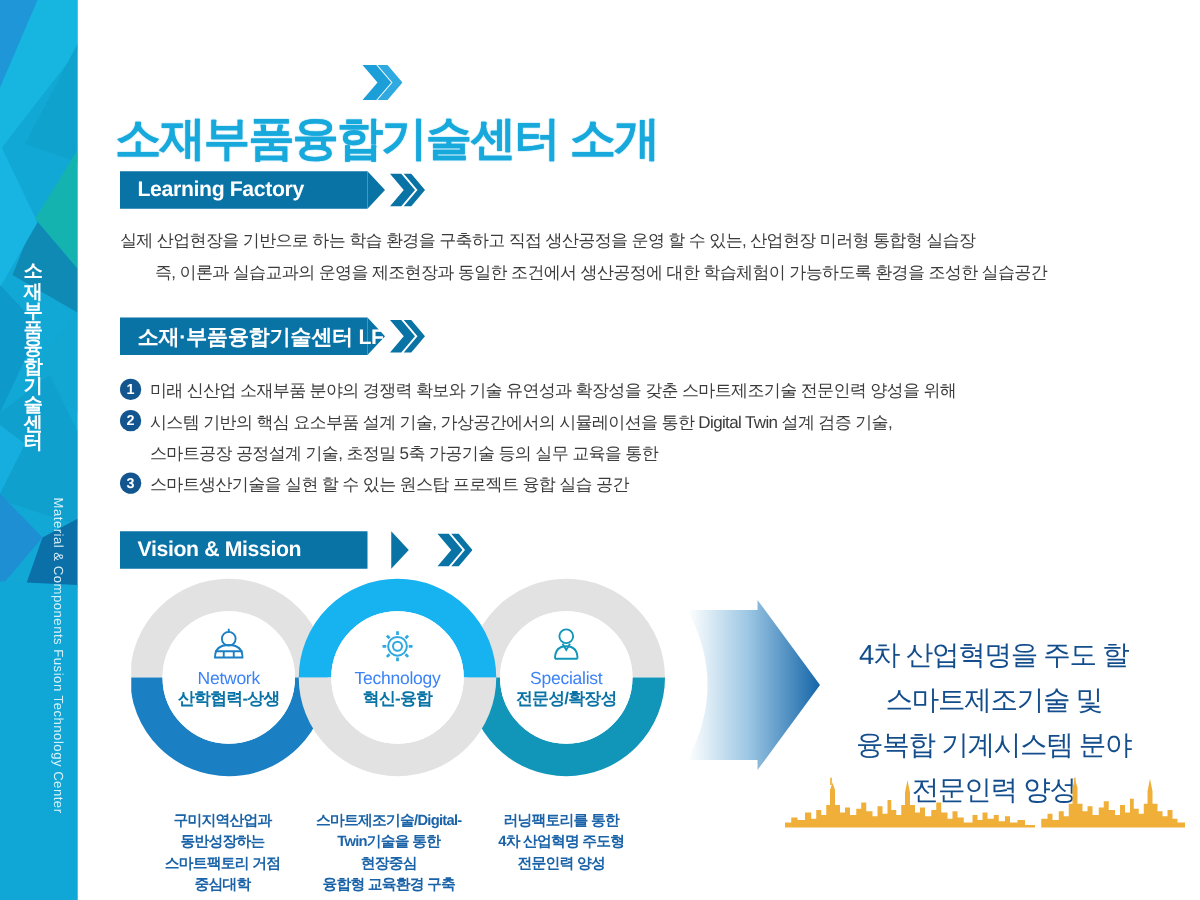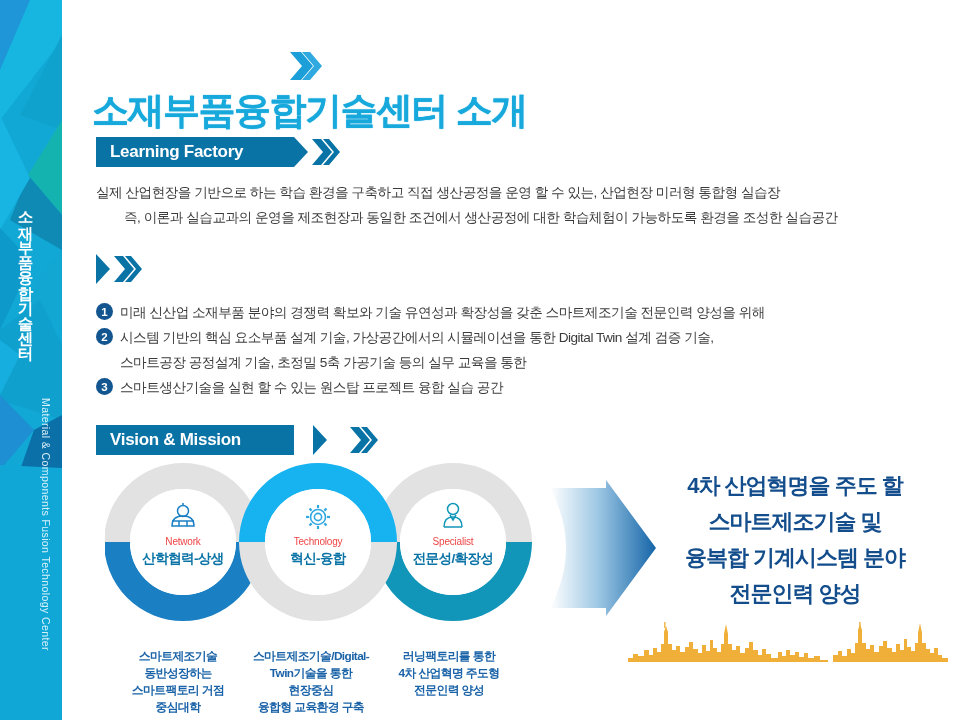--- a/index.html
+++ b/index.html
@@ -75,34 +75,34 @@
   .numbadge.blank { background: transparent; }
   .numtext {
     color: #3b3b3b; font-size: 13.6px; line-height: 25px;
     letter-spacing: -0.5px; white-space: nowrap;
   }
 
   
   .circles { position: absolute; left: 105px; top: 462px; width: 430px; height: 160px; }
   .circles svg { display: block; }
   .clabel { position: absolute; text-align: center; width: 130px; }
-  .clabel .en { font-size: 10px; color: #ef4444; line-height: 16px; letter-spacing: -0.2px; }
+  .clabel .en { font-size: 14px; color: #3b82f6; line-height: 16px; letter-spacing: -0.2px; }
   .clabel .kr { font-size: 13.5px; color: #0A73A6; font-weight: bold; line-height: 17px; letter-spacing: -0.6px; }
 
   
   .caption {
     position: absolute; text-align: center; color: #1B63A8;
     font-size: 11.8px; line-height: 17px; letter-spacing: -0.6px; font-weight: bold;
   }
 
   
   .bigarrow { position: absolute; left: 548px; top: 478px; }
   .vision-text {
-    position: absolute; left: 640px; top: 468px; width: 310px;
-    text-align: center; color: #134D8C; font-size: 22px; font-weight: bold;
+    position: absolute; left: 640px; top: 506px; width: 310px;
+    text-align: center; color: #134D8C; font-size: 22px; font-weight: normal;
     line-height: 36px; letter-spacing: -1px;
   }
 
   
   .skyline { position: absolute; left: 628px; top: 622px; }
 </style>
 </head>
 <body>
 
 <div class="slide">
@@ -146,20 +146,23 @@
         <polygon points="2,2 11,2 22,15 11,28 2,28 13,15" fill="#0A73A6"></polygon>
         <polygon points="13,2 19,2 30,15 19,28 13,28 24,15" fill="#0A73A6"></polygon>
       </svg>
     </span>
   </div>
 
   <div class="para" style="left:96px; top:180px;">실제 산업현장을 기반으로 하는 학습 환경을 구축하고 직접 생산공정을 운영 할 수 있는, 산업현장 미러형 통합형 실습장</div>
   <div class="para" style="left:96px; top:205px;margin-left:28px;">즉, 이론과 실습교과의 운영을 제조현장과 동일한 조건에서 생산공정에 대한 학습체험이 가능하도록 환경을 조성한 실습공간</div>
 
   <div class="sec-head" style="left:96px; top:254px;">
+    <div class="sec-bar" style="width:198px;">
+      <span class="sec-bar-label">소재·부품융합기술센터 LF</span>
+    </div>
     <div class="sec-bar-tip"></div>
     <span class="sec-chev">
       <svg width="30" height="30" viewBox="0 0 30 30">
         <polygon points="2,2 11,2 22,15 11,28 2,28 13,15" fill="#0A73A6"></polygon>
         <polygon points="13,2 19,2 30,15 19,28 13,28 24,15" fill="#0A73A6"></polygon>
       </svg>
     </span>
   </div>
 
   <div class="numlist">
@@ -276,21 +279,21 @@
       <div class="en">Specialist</div>
       <div class="kr">전문성/확장성</div>
     </div>
     <div class="clabel" style="left:148px; top:72px;">
       <div class="en">Technology</div>
       <div class="kr">혁신-융합</div>
     </div>
   </div>
 
   <div class="caption" style="left:110px; top:648px; width:136px;">
-    <div>스마트제조기술</div>
+    <div>구미지역산업과</div>
     <div>동반성장하는</div>
     <div>스마트팩토리 거점</div>
     <div>중심대학</div>
   </div>
   <div class="caption" style="left:234px; top:648px; width:154px;">
     <div>스마트제조기술/Digital-</div>
     <div>Twin기술을 통한</div>
     <div>현장중심</div>
     <div>융합형 교육환경 구축</div>
   </div>

